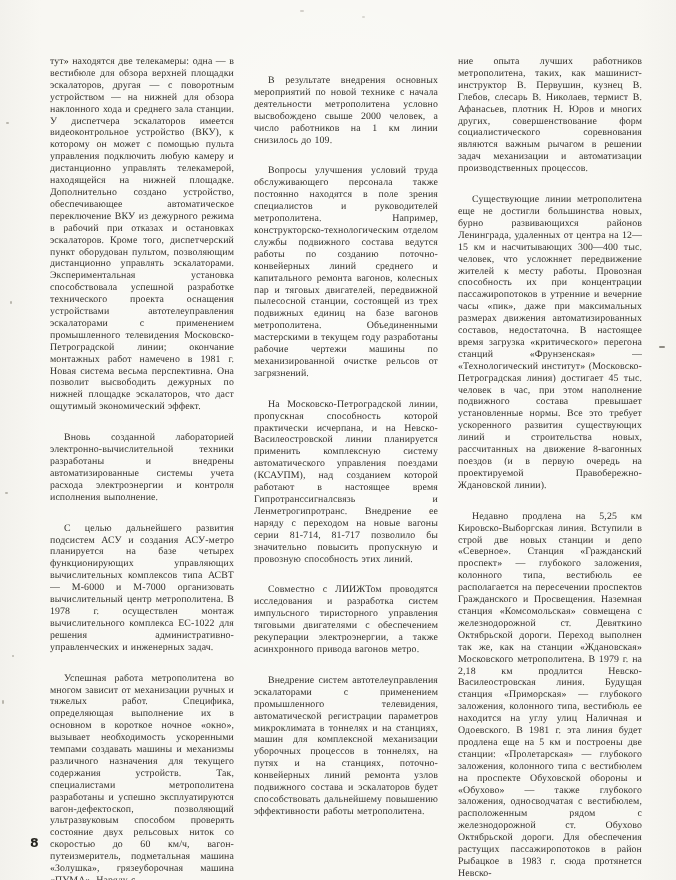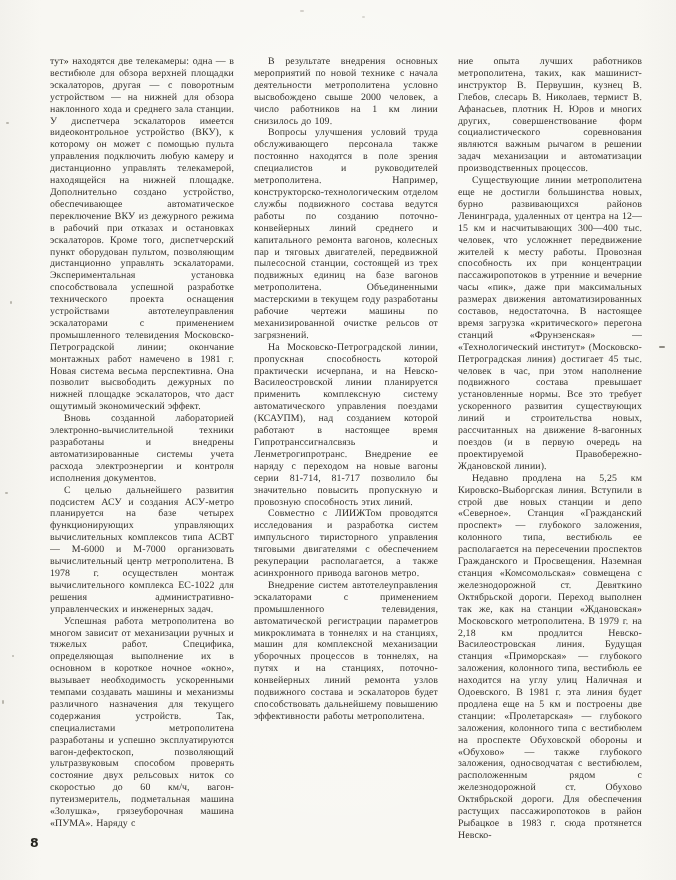--- a/index.html
+++ b/index.html
@@ -38,20 +38,21 @@
     font-size: 9.9px;
     line-height: 11.9px;
     color: #33312c;
     text-align: justify;
     word-spacing: 0.6px;
     letter-spacing: 0.1px;
     text-rendering: geometricPrecision;
   }
   .col p.ind {
     text-indent: 14px;
+    margin-top: 19px;
   }
   .page-number {
     position: absolute;
     left: 30px;
     top: 835px;
     font-family: "DejaVu Sans", sans-serif;
     font-weight: bold;
     font-size: 12.5px;
     color: #26251f;
   }
@@ -71,30 +72,30 @@
 </style>
 </head>
 <body>
 
 <div class="page">
 
   <div class="columns">
 
     <div class="col">
       <p>тут» находятся две телекамеры: одна — в вестибюле для обзора верхней площадки эскалаторов, другая — с поворотным устройством — на нижней для обзора наклонного хода и среднего зала станции. У диспетчера эскалаторов имеется видеоконтрольное устройство (ВКУ), к которому он может с помощью пульта управления подключить любую камеру и дистанционно управлять телекамерой, находящейся на нижней площадке. Дополнительно создано устройство, обеспечивающее автоматическое переключение ВКУ из дежурного режима в рабочий при отказах и остановках эскалаторов. Кроме того, диспетчерский пункт оборудован пультом, позволяющим дистанционно управлять эскалаторами. Экспериментальная установка способствовала успешной разработке технического проекта оснащения устройствами автотелеуправления эскалаторами с применением промышленного телевидения Московско-Петроградской линии; окончание монтажных работ намечено в 1981 г. Новая система весьма перспективна. Она позволит высвободить дежурных по нижней площадке эскалаторов, что даст ощутимый экономический эффект.</p>
-      <p class="ind">Вновь созданной лабораторией электронно-вычислительной техники разработаны и внедрены автоматизированные системы учета расхода электроэнергии и контроля исполнения документов.</p>
+      <p class="ind">Вновь созданной лабораторией электронно-вычислительной техники разработаны и внедрены автоматизированные системы учета расхода электроэнергии и контроля исполнения выполнение.</p>
       <p class="ind">С целью дальнейшего развития подсистем АСУ и создания АСУ-метро планируется на базе четырех функционирующих управляющих вычислительных комплексов типа АСВТ — М-6000 и М-7000 организовать вычислительный центр метрополитена. В 1978 г. осуществлен монтаж вычислительного комплекса ЕС-1022 для решения административно-управленческих и инженерных задач.</p>
       <p class="ind">Успешная работа метрополитена во многом зависит от механизации ручных и тяжелых работ. Специфика, определяющая выполнение их в основном в короткое ночное «окно», вызывает необходимость ускоренными темпами создавать машины и механизмы различного назначения для текущего содержания устройств. Так, специалистами метрополитена разработаны и успешно эксплуатируются вагон-дефектоскоп, позволяющий ультразвуковым способом проверять состояние двух рельсовых ниток со скоростью до 60 км/ч, вагон-путеизмеритель, подметальная машина «Золушка», грязеуборочная машина «ПУМА». Наряду с</p>
     </div>
 
     <div class="col">
       <p class="ind">В результате внедрения основных мероприятий по новой технике с начала деятельности метрополитена условно высвобождено свыше 2000 человек, а число работников на 1 км линии снизилось до 109.</p>
       <p class="ind">Вопросы улучшения условий труда обслуживающего персонала также постоянно находятся в поле зрения специалистов и руководителей метрополитена. Например, конструкторско-технологическим отделом службы подвижного состава ведутся работы по созданию поточно-конвейерных линий среднего и капитального ремонта вагонов, колесных пар и тяговых двигателей, передвижной пылесосной станции, состоящей из трех подвижных единиц на базе вагонов метрополитена. Объединенными мастерскими в текущем году разработаны рабочие чертежи машины по механизированной очистке рельсов от загрязнений.</p>
       <p class="ind">На Московско-Петроградской линии, пропускная способность которой практически исчерпана, и на Невско-Василеостровской линии планируется применить комплексную систему автоматического управления поездами (КСАУПМ), над созданием которой работают в настоящее время Гипротранссигналсвязь и Ленметрогипротранс. Внедрение ее наряду с переходом на новые вагоны серии 81-714, 81-717 позволило бы значительно повысить пропускную и провозную способность этих линий.</p>
-      <p class="ind">Совместно с ЛИИЖТом проводятся исследования и разработка систем импульсного тиристорного управления тяговыми двигателями с обеспечением рекуперации располагается, а также асинхронного привода вагонов метро.</p>
+      <p class="ind">Совместно с ЛИИЖТом проводятся исследования и разработка систем импульсного тиристорного управления тяговыми двигателями с обеспечением рекуперации электроэнергии, а также асинхронного привода вагонов метро.</p>
       <p class="ind">Внедрение систем автотелеуправления эскалаторами с применением промышленного телевидения, автоматической регистрации параметров микроклимата в тоннелях и на станциях, машин для комплексной механизации уборочных процессов в тоннелях, на путях и на станциях, поточно-конвейерных линий ремонта узлов подвижного состава и эскалаторов будет способствовать дальнейшему повышению эффективности работы метрополитена.</p>
     </div>
 
     <div class="col">
       <p>ние опыта лучших работников метрополитена, таких, как машинист-инструктор В. Первушин, кузнец В. Глебов, слесарь В. Николаев, термист В. Афанасьев, плотник Н. Юров и многих других, совершенствование форм социалистического соревнования являются важным рычагом в решении задач механизации и автоматизации производственных процессов.</p>
       <p class="ind">Существующие линии метрополитена еще не достигли большинства новых, бурно развивающихся районов Ленинграда, удаленных от центра на 12—15 км и насчитывающих 300—400 тыс. человек, что усложняет передвижение жителей к месту работы. Провозная способность их при концентрации пассажиропотоков в утренние и вечерние часы «пик», даже при максимальных размерах движения автоматизированных составов, недостаточна. В настоящее время загрузка «критического» перегона станций «Фрунзенская» — «Технологический институт» (Московско-Петроградская линия) достигает 45 тыс. человек в час, при этом наполнение подвижного состава превышает установленные нормы. Все это требует ускоренного развития существующих линий и строительства новых, рассчитанных на движение 8-вагонных поездов (и в первую очередь на проектируемой Правобережно-Ждановской линии).</p>
       <p class="ind">Недавно продлена на 5,25 км Кировско-Выборгская линия. Вступили в строй две новых станции и депо «Северное». Станция «Гражданский проспект» — глубокого заложения, колонного типа, вестибюль ее располагается на пересечении проспектов Гражданского и Просвещения. Наземная станция «Комсомольская» совмещена с железнодорожной ст. Девяткино Октябрьской дороги. Переход выполнен так же, как на станции «Ждановская» Московского метрополитена. В 1979 г. на 2,18 км продлится Невско-Василеостровская линия. Будущая станция «Приморская» — глубокого заложения, колонного типа, вестибюль ее находится на углу улиц Наличная и Одоевского. В 1981 г. эта линия будет продлена еще на 5 км и построены две станции: «Пролетарская» — глубокого заложения, колонного типа с вестибюлем на проспекте Обуховской обороны и «Обухово» — также глубокого заложения, односводчатая с вестибюлем, расположенным рядом с железнодорожной ст. Обухово Октябрьской дороги. Для обеспечения растущих пассажиропотоков в район Рыбацкое в 1983 г. сюда протянется Невско-</p>
     </div>
 
   </div>

